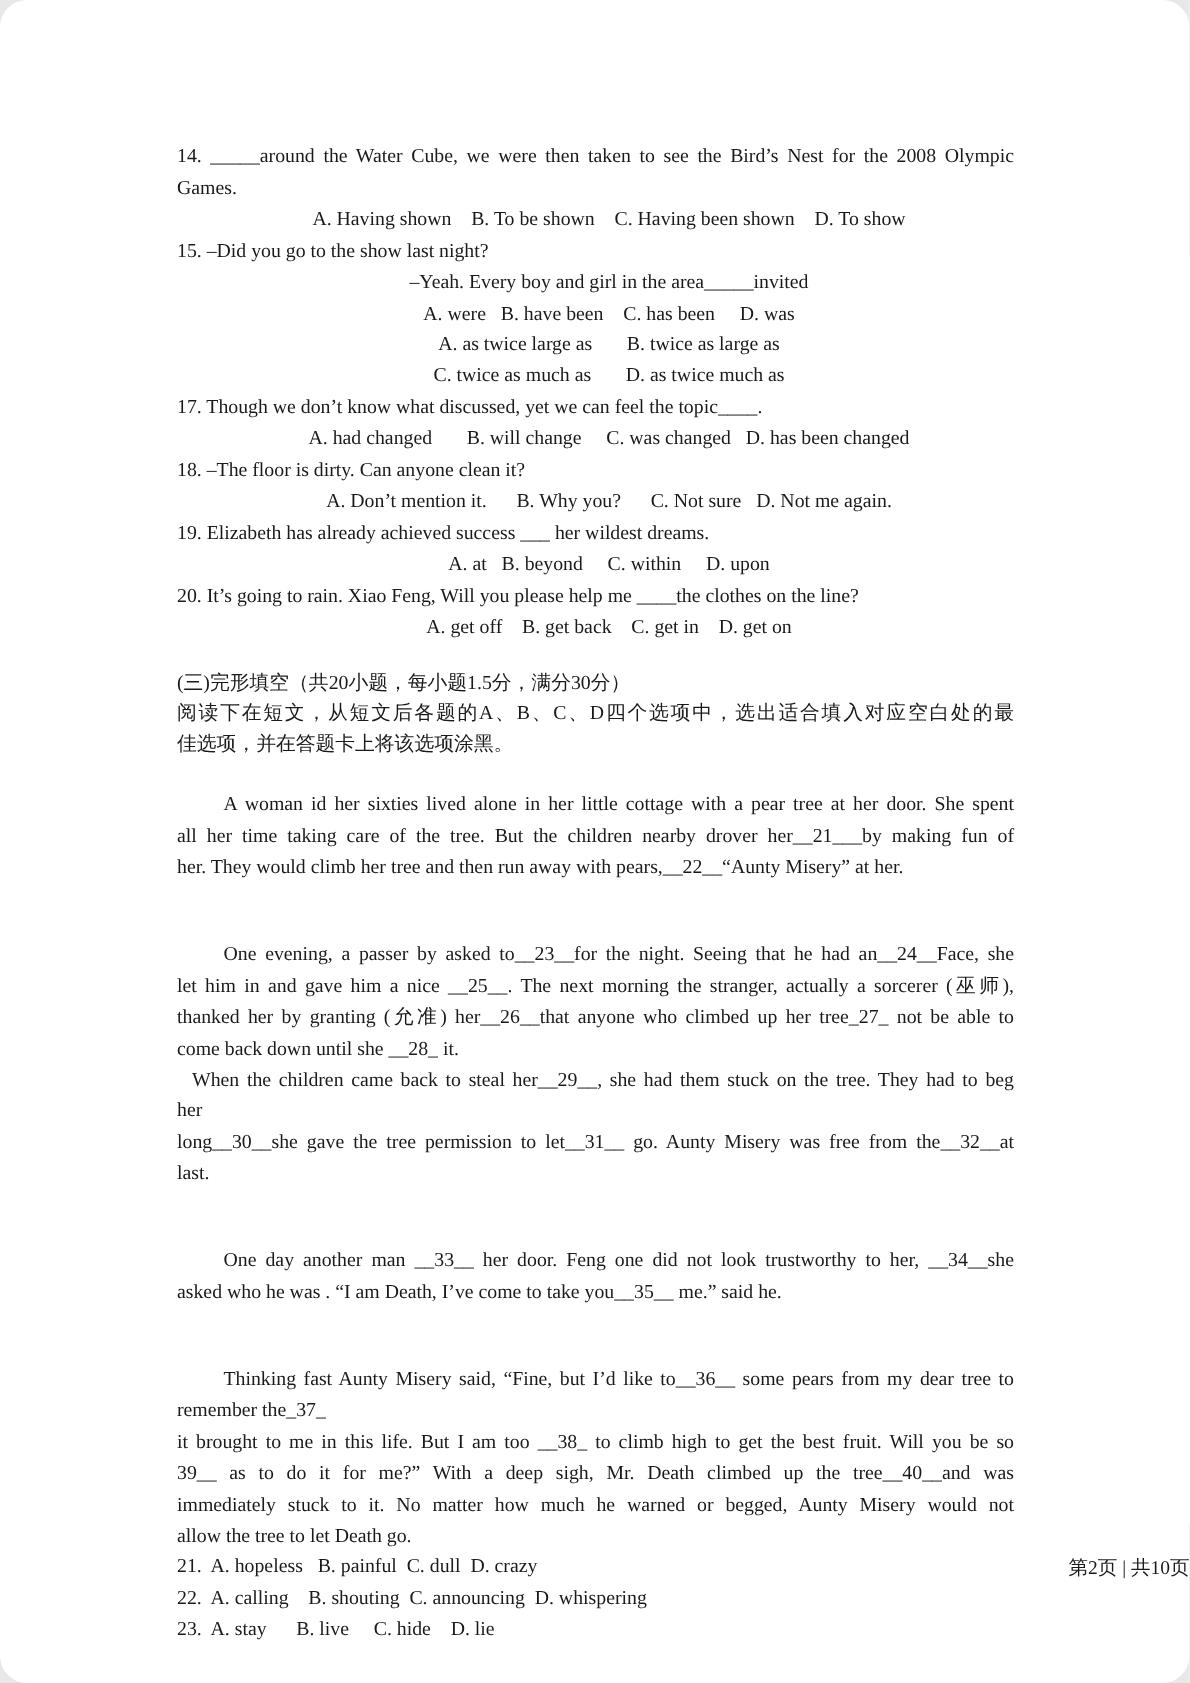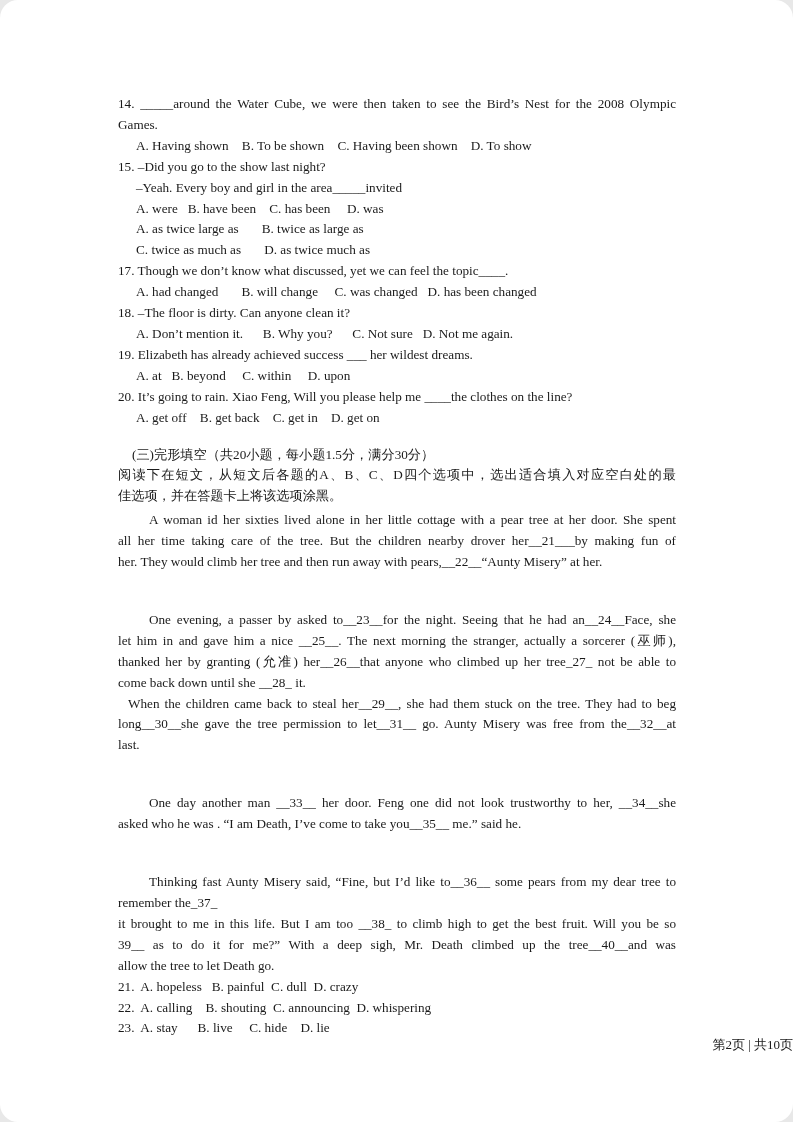--- a/index.html
+++ b/index.html
@@ -17,21 +17,21 @@
     position:absolute;
     left:118px;top:94px;
     width:558px;
     font-size:13.2px;
   }
   .line{
     line-height:20.9px;
     min-height:20.9px;
     white-space:pre;
   }
-  .ind1{padding-left:18px;}
+  .ind1{padding-left:18px;text-align:center;}
   .ind2{padding-left:31px;margin-top:37px;}
   .ind3{padding-left:10px;}
   .j{
     white-space:normal;
     text-align:justify;
     text-align-last:justify;
   }
   .footer{
     position:absolute;
     top:1036px;left:0;
@@ -55,38 +55,40 @@
       <div class="line ind1">A. as twice large as       B. twice as large as</div>
       <div class="line ind1">C. twice as much as       D. as twice much as</div>
       <div class="line">17. Though we don’t know what discussed, yet we can feel the topic____.</div>
       <div class="line ind1">A. had changed       B. will change     C. was changed   D. has been changed</div>
       <div class="line">18. –The floor is dirty. Can anyone clean it?</div>
       <div class="line ind1">A. Don’t mention it.      B. Why you?      C. Not sure   D. Not me again.</div>
       <div class="line">19. Elizabeth has already achieved success ___ her wildest dreams.</div>
       <div class="line ind1">A. at   B. beyond     C. within     D. upon</div>
       <div class="line">20. It’s going to rain. Xiao Feng, Will you please help me ____the clothes on the line?</div>
       <div class="line ind1">A. get off    B. get back    C. get in    D. get on</div>
-      <div class="line" style="margin-top: 16px; margin-left: 14px;">(三)完形填空（共20小题，每小题1.5分，满分30分）</div>
+      <div class="line" style="margin-top: 16px;">(三)完形填空（共20小题，每小题1.5分，满分30分）</div>
       <div class="line j">阅读下在短文，从短文后各题的A、B、C、D四个选项中，选出适合填入对应空白处的最</div>
       <div class="line">佳选项，并在答题卡上将该选项涂黑。</div>
-      <div class="line ind2 j" style="margin-top: 3px;">A woman id her sixties lived alone in her little cottage with a pear tree at her door. She spent</div>
+      <div class="line ind2 j" style="margin-top: 19px;">A woman id her sixties lived alone in her little cottage with a pear tree at her door. She spent</div>
       <div class="line j">all her time taking care of the tree. But the children nearby drover her__21___by making fun of</div>
       <div class="line">her. They would climb her tree and then run away with pears,__22__“Aunty Misery” at her.</div>
       <div class="line ind2 j">One evening, a passer by asked to__23__for the night. Seeing that he had an__24__Face, she</div>
       <div class="line j">let him in and gave him a nice __25__. The next morning the stranger, actually a sorcerer (巫师),</div>
       <div class="line j">thanked her by granting (允准) her__26__that anyone who climbed up her tree_27_ not be able to</div>
       <div class="line">come back down until she __28_ it.</div>
       <div class="line ind3 j">When the children came back to steal her__29__, she had them stuck on the tree. They had to beg</div>
+      <div class="line">her</div>
       <div class="line j">long__30__she gave the tree permission to let__31__ go. Aunty Misery was free from the__32__at</div>
       <div class="line">last.</div>
       <div class="line ind2 j">One day another man __33__ her door. Feng one did not look trustworthy to her, __34__she</div>
       <div class="line">asked who he was . “I am Death, I’ve come to take you__35__ me.” said he.</div>
       <div class="line ind2 j">Thinking fast Aunty Misery said, “Fine, but I’d like to__36__ some pears from my dear tree to</div>
       <div class="line">remember the_37_</div>
       <div class="line j">it brought to me in this life. But I am too __38_ to climb high to get the best fruit. Will you be so</div>
       <div class="line j">39__ as to do it for me?” With a deep sigh, Mr. Death climbed up the tree__40__and was</div>
+      <div class="line j">immediately stuck to it. No matter how much he warned or begged, Aunty Misery would not</div>
       <div class="line">allow the tree to let Death go.</div>
       <div class="line">21.  A. hopeless   B. painful  C. dull  D. crazy</div>
       <div class="line">22.  A. calling    B. shouting  C. announcing  D. whispering</div>
       <div class="line">23.  A. stay      B. live     C. hide    D. lie</div>
     </div>
   <div class="footer">第2页 | 共10页</div>
 </div>
 
 </body></html>

